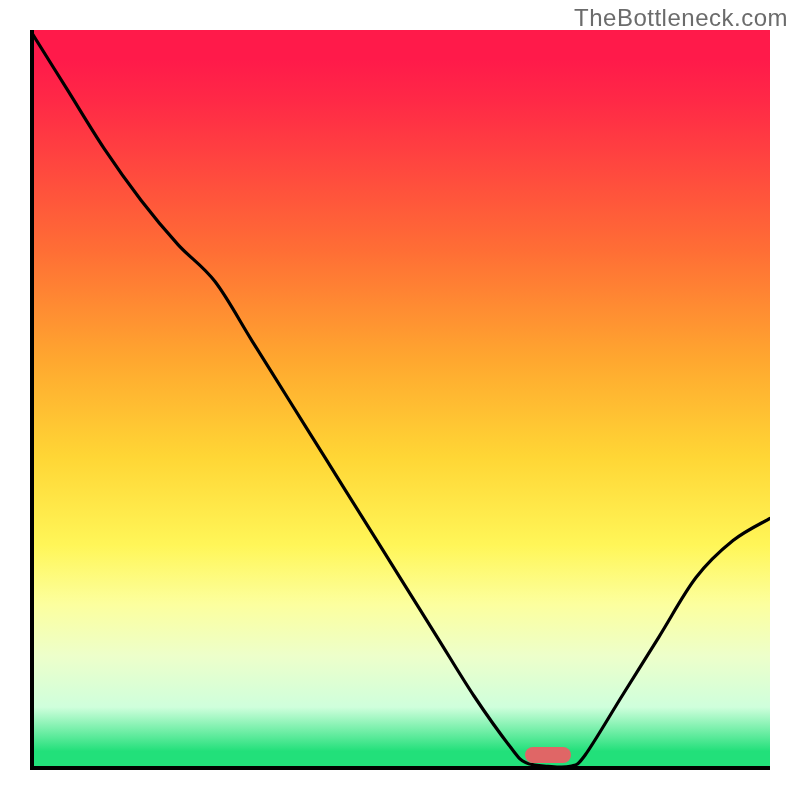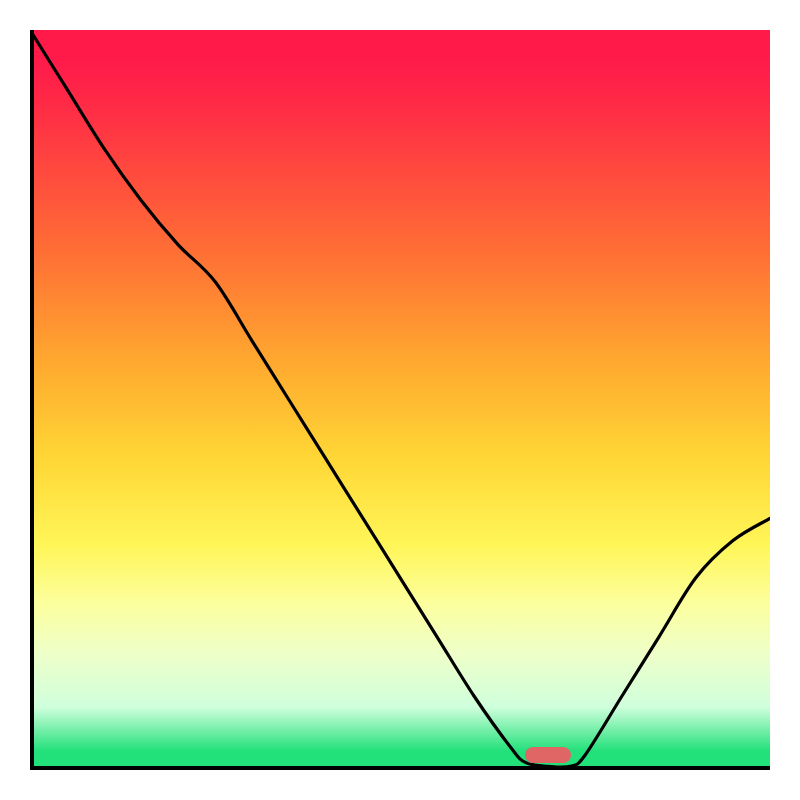--- a/index.html
+++ b/index.html
@@ -23,20 +23,21 @@
   border-left: 4px solid #000;
   border-bottom: 4px solid #000;
 }
 svg.curve { position: absolute; top: 0; left: 0; width: 740px; height: 740px; pointer-events: none; }
 .marker { position: absolute; width: 46px; height: 16px; border-radius: 8px; background: #e06666; transform: translate(-50%, -50%); }
 </style>
 </head>
 <body>
 
 <div class="container">
+  <div class="watermark">TheBottleneck.com</div>
   <div class="chart">
     <div class="plot-area"></div>
     <svg class="curve" viewBox="0 0 740 740" preserveAspectRatio="none">
       <path id="curve-path" d="M 0.00 0.00 C 6.17 9.87, 24.67 39.47, 37.00 59.20 C 49.33 78.93, 61.67 99.90, 74.00 118.40 C 86.33 136.90, 98.67 154.17, 111.00 170.20 C 123.33 186.23, 135.67 201.03, 148.00 214.60 C 160.33 228.17, 172.67 235.57, 185.00 251.60 C 197.33 267.63, 209.67 291.07, 222.00 310.80 C 234.33 330.53, 246.67 350.27, 259.00 370.00 C 271.33 389.73, 283.67 409.47, 296.00 429.20 C 308.33 448.93, 320.67 468.67, 333.00 488.40 C 345.33 508.13, 357.67 527.87, 370.00 547.60 C 382.33 567.33, 394.67 587.07, 407.00 606.80 C 419.33 626.53, 431.67 647.50, 444.00 666.00 C 456.33 684.50, 472.37 706.70, 481.00 717.80 C 489.63 728.90, 489.63 729.52, 495.80 732.60 C 501.97 735.68, 510.60 735.68, 518.00 736.30 C 525.40 736.92, 534.03 738.15, 540.20 736.30 C 546.37 734.45, 546.37 736.92, 555.00 725.20 C 563.63 713.48, 579.67 685.73, 592.00 666.00 C 604.33 646.27, 616.67 626.53, 629.00 606.80 C 641.33 587.07, 653.67 563.63, 666.00 547.60 C 678.33 531.57, 690.67 520.47, 703.00 510.60 C 715.33 500.73, 733.83 492.10, 740.00 488.40" fill="none" stroke="#000" stroke-width="3.2" stroke-linejoin="round" stroke-linecap="round"></path>
     </svg>
     <div class="marker" id="marker" style="left: 518px; top: 725.2px;"></div>
   </div>
 </div>
 
 </body></html>

